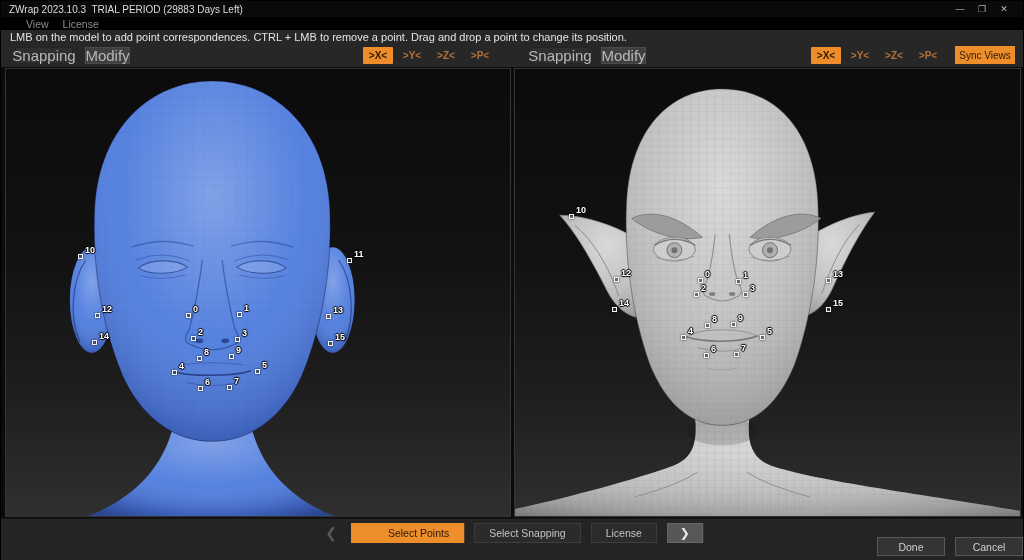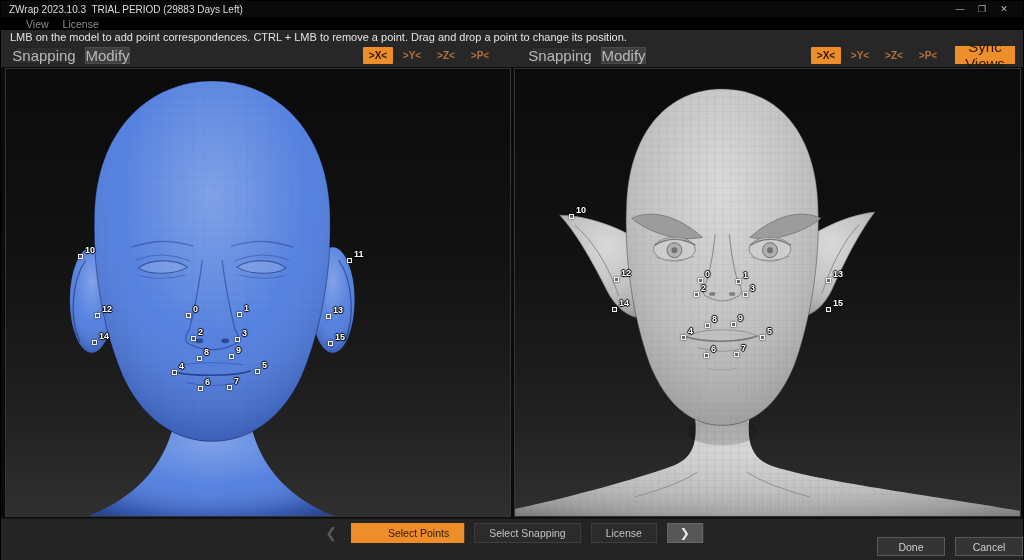--- a/index.html
+++ b/index.html
@@ -25,21 +25,21 @@
   .tb-half.left { width:510px; padding:0 16px 0 14px; }
   .tb-half.right { flex:1; padding:0 8px 0 20px; }
   .btn { font-size:15px; color:#b8b8b8; background:#2f2f2f; border:1px solid #242424;
     height:17px; display:inline-flex; align-items:center; justify-content:center; cursor:default; }
   .btn.snapping { width:58px; }
   .btn.modify { width:45px; background:#3f3f3f; border-color:#4b4b4b; margin-left:12px; }
   .axis-group { margin-left:auto; display:flex; align-items:center; gap:4px; }
   .axis { font-size:10px; font-weight:bold; color:var(--axis-inactive,#b4713a); width:30px; height:17px;
     display:inline-flex; align-items:center; justify-content:center; cursor:default; }
   .axis.active { background:var(--accent-orange,#ee8e2b); color:#2c1a04; border-radius:1px; }
-  .btn-orange { background:var(--accent-orange,#ee8e2b); color:#2c1a04; border:none; font-size:15px;
+  .btn-orange { background:var(--accent-orange,#ee8e2b); color:#2c1a04; border:none; font-size:10px;
     height:18px; display:inline-flex; align-items:center; justify-content:center; cursor:default; }
   .sync-views { width:60px; margin-left:8px; }
 
   
   .viewport-area { position:relative; height:451px; background:#0b0b0b; }
   .viewport { position:absolute; top:1px; height:449px; border:1px solid #353535;
     background:linear-gradient(180deg,#090909 0%, #101010 42%, #1c1c1c 72%, #2e2e2e 100%); overflow:hidden; }
   .viewport.vp-left { left:4px; width:506px; }
   .viewport.vp-right { left:513px; width:507px; }
   .viewport::after { content:""; position:absolute; inset:0; pointer-events:none;

